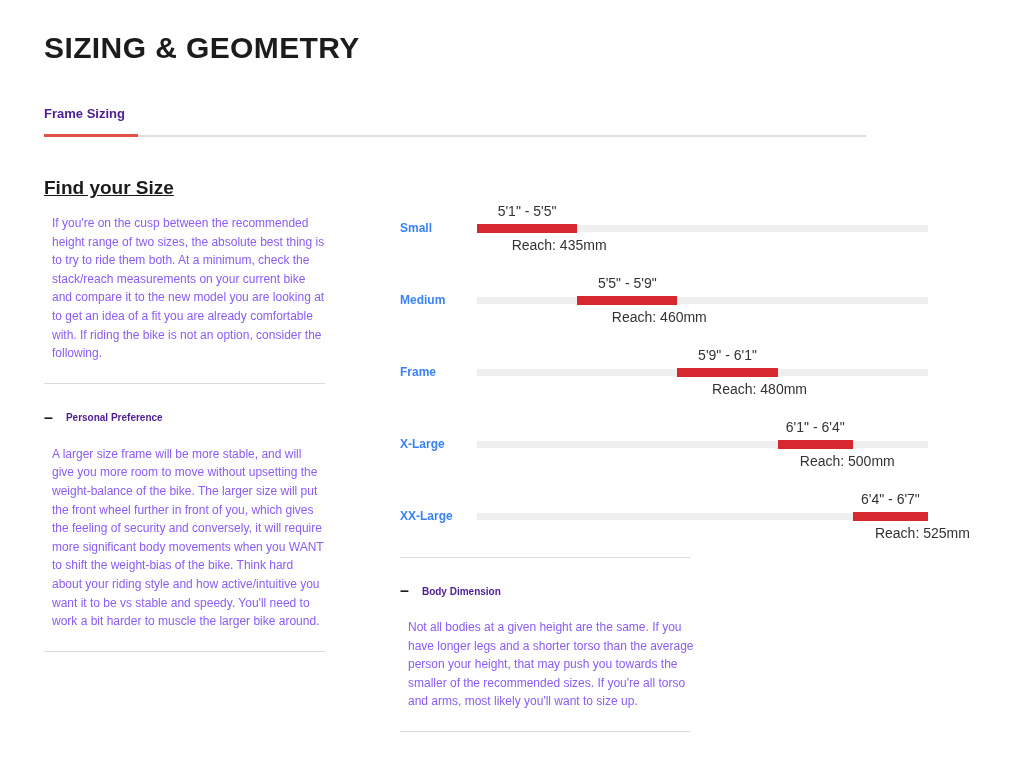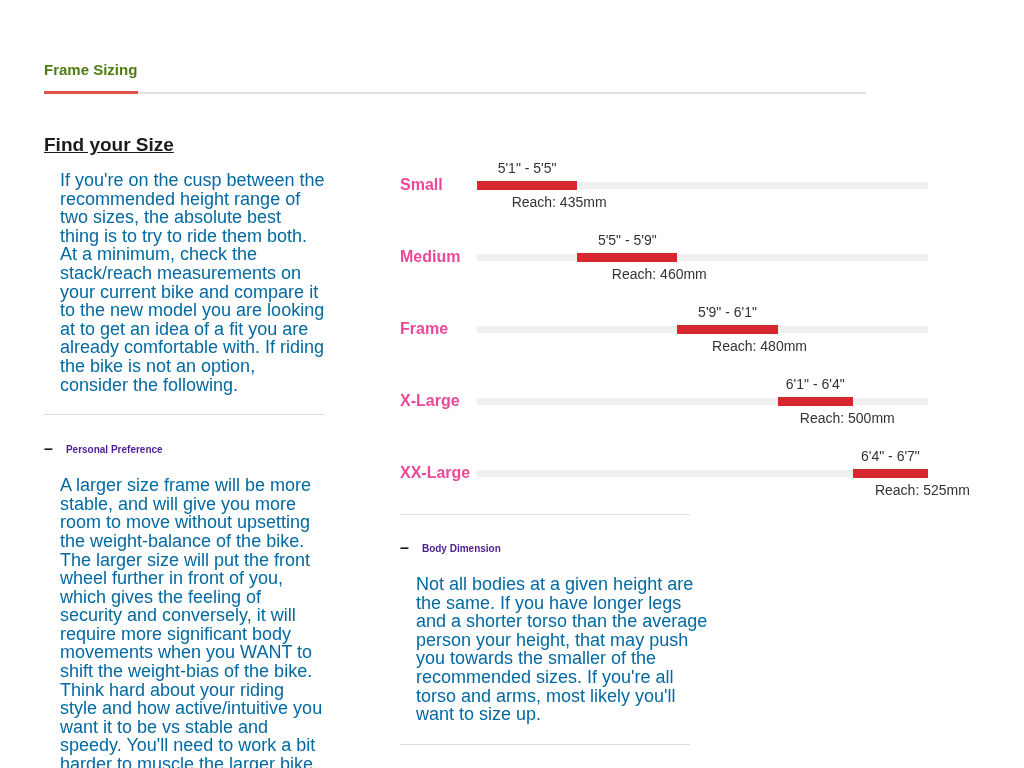--- a/index.html
+++ b/index.html
@@ -28,42 +28,42 @@
 
   
   .tab-bar {
     margin-top: 39px;
     width: 822px;
     position: relative;
     border-bottom: 2px solid #e0e0e0;
   }
   .tab {
     display: inline-block;
-    font-size: 15px; font-weight: 700; color: #4d7c0f;
+    font-size: 13px; font-weight: 700; color: #4c1d95;
     padding-bottom: 14px;
     cursor: pointer;
   }
   .tab-indicator {
     position: absolute; left: 0; bottom: -2px;
     width: 94px; height: 3px;
     background: #e0534a;
   }
 
   
   .main { display: flex; margin-top: 39px; }
   .left-col { width: 281px; margin-right: 75px; }
   .right-col { flex: 1; padding-top: 30px; padding-right: 96px; }
 
   .find-size-heading {
     font-size: 19px; font-weight: 700; color: #1c1c1e;
     line-height: 24px; margin: 0 0 14px 0; text-decoration: underline;
   }
   .body-text {
-    font-size: 18px; line-height: 18.6px; color: #0369a1;
-    margin: 0 0 20px 16px;
+    font-size: 12px; line-height: 18.6px; color: #8b5cf6;
+    margin: 0 0 20px 8px;
   }
   .divider {
     border: none; border-top: 1px solid #dcdcdc;
     margin: 20px 0 27px 0;
   }
   .section-heading {
     display: flex; align-items: center;
     margin: 0 0 20px 0;
     cursor: pointer;
   }
@@ -77,21 +77,21 @@
 
   
   .chart-row {
     display: flex; align-items: center;
     height: 44px; margin-bottom: 28px;
     position: relative;
   }
   .chart-row:last-of-type { margin-bottom: 0; }
   .size-label {
     width: 77px; flex: 0 0 77px;
-    font-size: 16px; font-weight: 700; color: #ec4899;
+    font-size: 12px; font-weight: 700; color: #3b82f6;
   }
   .bar-area { position: relative; flex: 1; height: 44px; }
   .bar-track {
     position: absolute; left: 0; right: 0; top: 19px;
     height: 7px; background: #efefef;
   }
   .bar-segment {
     position: absolute; top: 18px; height: 9px;
   }
   .range-label {
@@ -111,20 +111,21 @@
     width: 290px; margin: 19px 0 26px 0;
   }
   .right-col .body-text { width: 292px; }
 </style>
 </head>
 <body>
 
 <div class="page">
 
   <div>
+    <div class="page-title">SIZING &amp; GEOMETRY</div>
   </div>
 
   <div class="tab-bar">
     <div class="tab">Frame Sizing</div>
     <div class="tab-indicator"></div>
   </div>
 
   <div class="main">
 
     <div class="left-col">

